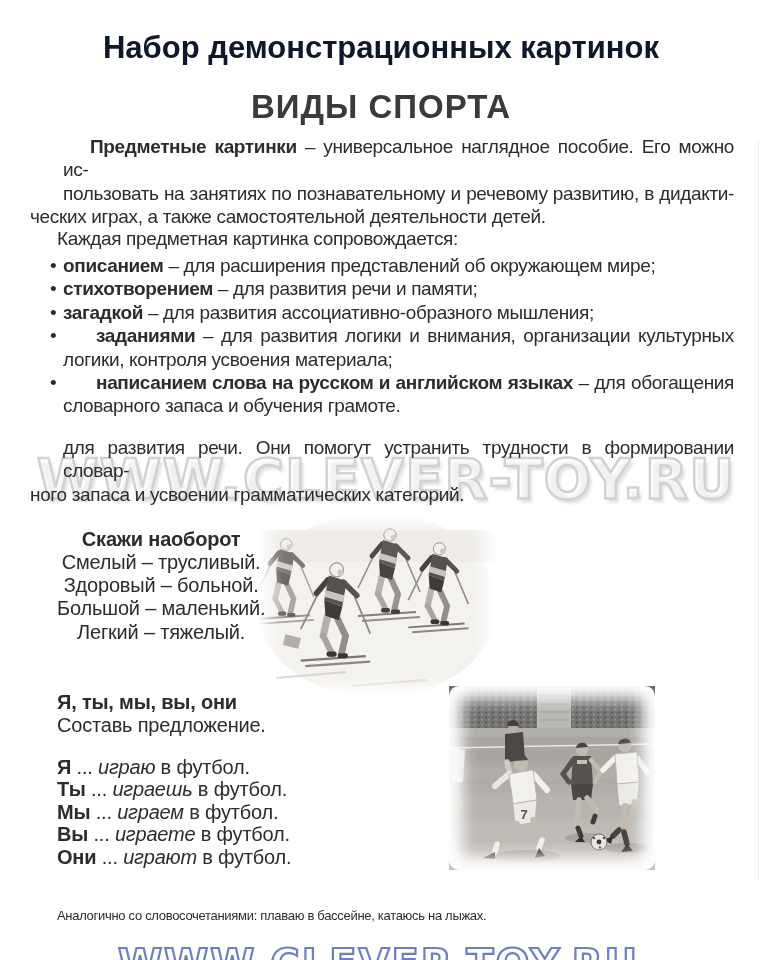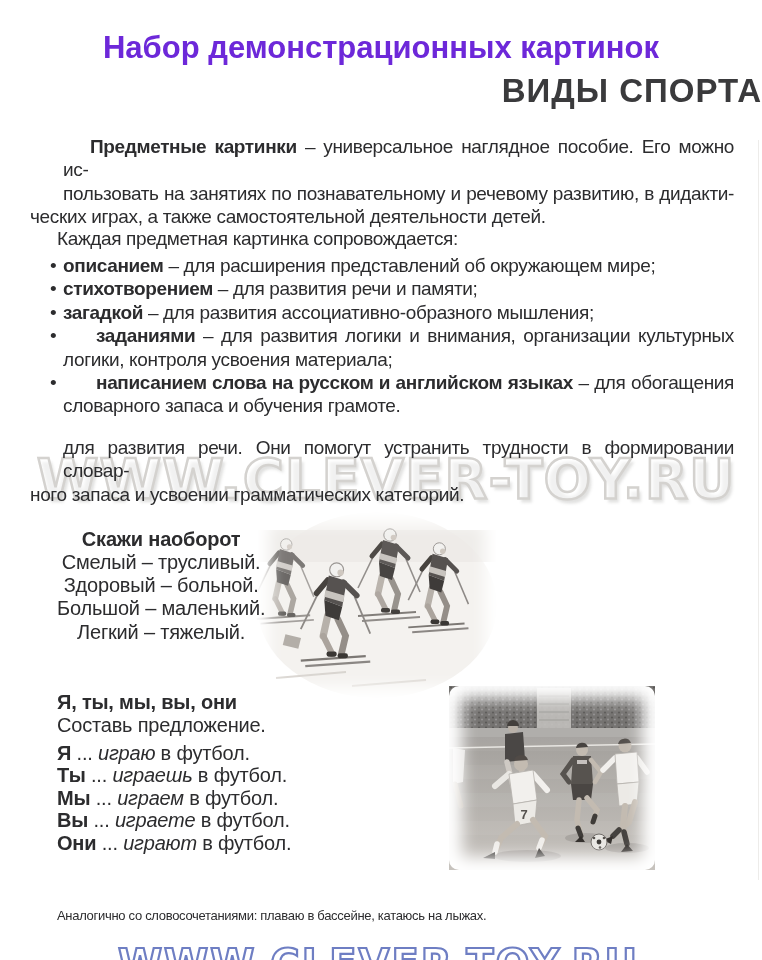--- a/index.html
+++ b/index.html
@@ -2,38 +2,38 @@
 <html><head>
 <meta charset="utf-8">
 <style>
   html,body{margin:0;padding:0;background:#ffffff;}
   .page{
     position:relative;width:762px;height:960px;background:#ffffff;overflow:hidden;
     font-family:"Liberation Sans",sans-serif;color:#2c2c2e;
   }
   
   .t1{position:absolute;left:0;right:0;top:30px;margin:0;text-align:center;
-      font-size:31px;font-weight:700;color:#6d28d9;z-index:2;}
-  .t2{position:absolute;left:0;right:0;top:72px;margin:0;text-align:right;
+      font-size:31px;font-weight:700;color:#0f172a;z-index:2;}
+  .t2{position:absolute;left:0;right:0;top:72px;margin:16px;text-align:center;
       font-size:33px;font-weight:700;color:#3a3a3c;letter-spacing:1px;z-index:2;}
   
   .block{position:absolute;left:30px;width:704px;font-size:19px;letter-spacing:-0.35px;z-index:2;}
   .bl{line-height:23.4px;}
   .jl{text-align:justify;text-align-last:justify;margin-left:33px;}
   .ind{text-indent:27px;}
   b{font-weight:700;}
   
   .bitem{position:relative;padding-left:33px;}
   .bitem::before{content:"•";position:absolute;left:20px;top:0;line-height:23.4px;}
   
   .leftcol{position:absolute;left:57px;z-index:2;font-size:20px;letter-spacing:-0.2px;}
   .lc-h{font-weight:700;line-height:24px;}
   .opp-line{line-height:23.2px;}
   .pron-sub{line-height:23px;}
-  .pr-lines{margin-top:5px;}
+  .pr-lines{margin-top:19px;}
   .pr-line{line-height:22.4px;}
   .pr-line i{font-style:italic;}
   .closing{position:absolute;left:30px;top:884px;width:712px;font-size:13px;
            letter-spacing:-0.3px;text-indent:27px;line-height:23px;z-index:2;margin-top:20px;}
   
   .wm-center{
     position:absolute;top:446px;left:24px;width:724px;text-align:center;z-index:1;
     font-family:"DejaVu Sans",sans-serif;font-weight:700;font-size:56px;letter-spacing:1px;
     white-space:nowrap;color:rgba(255,255,255,0.55);
     -webkit-text-stroke:2.5px #d4d2cf;

